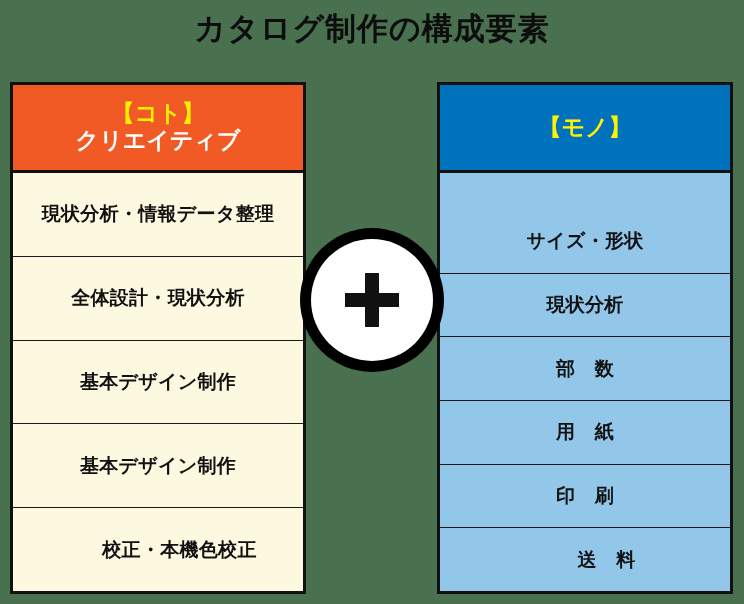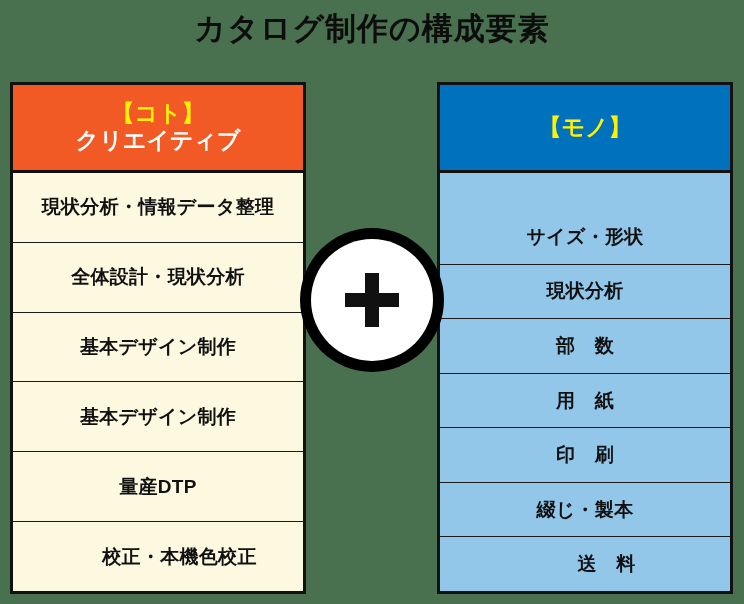--- a/index.html
+++ b/index.html
@@ -127,36 +127,34 @@
   <div class="column" id="column-koto">
     <div class="col-header">
       <div class="header-tag">【コト】</div>
       <div class="header-name">クリエイティブ</div>
     </div>
     <div class="rows">
       <div class="row">現状分析・情報データ整理</div>
       <div class="row">全体設計・現状分析</div>
       <div class="row">基本デザイン制作</div>
       <div class="row">基本デザイン制作</div>
-      <div class="row">量産DTP</div>
       <div class="row">校正・本機色校正</div>
     </div>
   </div>
 
   <div class="column" id="column-mono">
     <div class="col-header">
       <div class="header-tag">【モノ】</div>
     </div>
     <div class="rows">
       <div class="row">サイズ・形状</div>
       <div class="row">現状分析</div>
       <div class="row">部　数</div>
       <div class="row">用　紙</div>
       <div class="row">印　刷</div>
-      <div class="row">綴じ・製本</div>
       <div class="row">送　料</div>
     </div>
   </div>
 
   <div id="plus-badge">
     <div id="plus-ring"></div>
     <div id="plus-disc"></div>
     <div id="plus-icon">
       <svg width="62" height="62" viewBox="0 0 62 62" aria-hidden="true">
         <rect x="24" y="4" width="14" height="54" fill="#111111"></rect>

